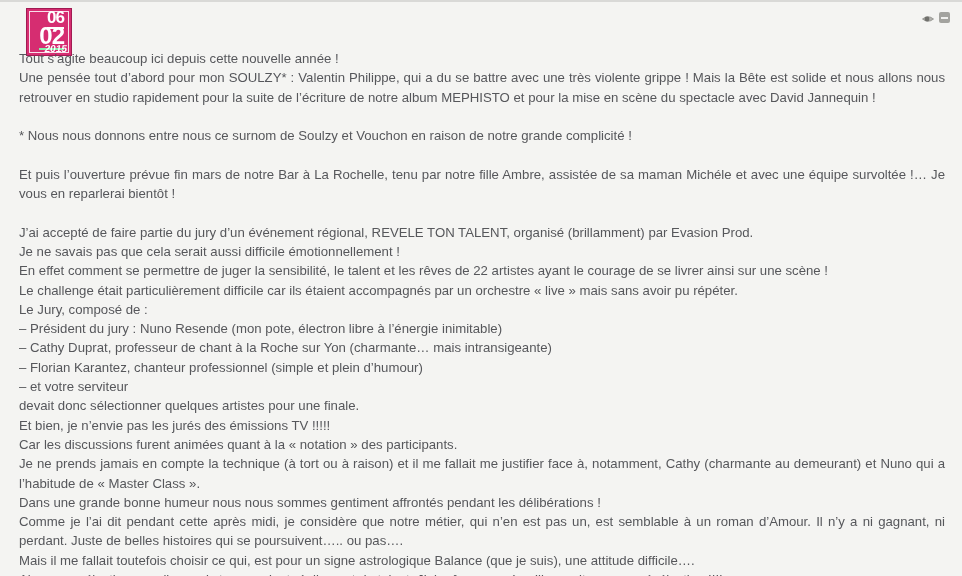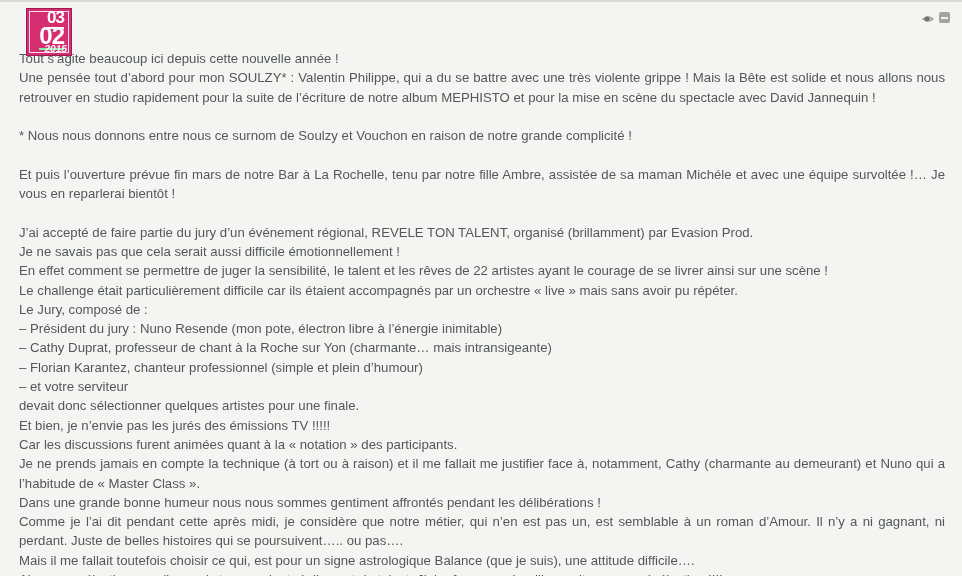--- a/index.html
+++ b/index.html
@@ -81,21 +81,21 @@
     white-space:pre-wrap;
   }
 </style>
 </head>
 <body>
 
 <div class="page">
   <div class="top-edge"></div>
 
   <div class="date-badge">
-    <span class="d-day">03</span>
+    <span class="d-day">06</span>
     <span class="d-month">02</span>
     <span class="d-year">2015</span>
   </div>
 
 
   <div class="controls">
     <span class="ctrl">
       <svg width="12" height="12" viewBox="0 0 12 12">
         <path d="M0.5 6 Q6 1.5 11.5 6 Q6 10.5 0.5 6 Z" fill="#b3b3af" stroke="#8c8c88" stroke-width="0.8"></path>
         <circle cx="5" cy="6" r="2.4" fill="#70706c"></circle>

